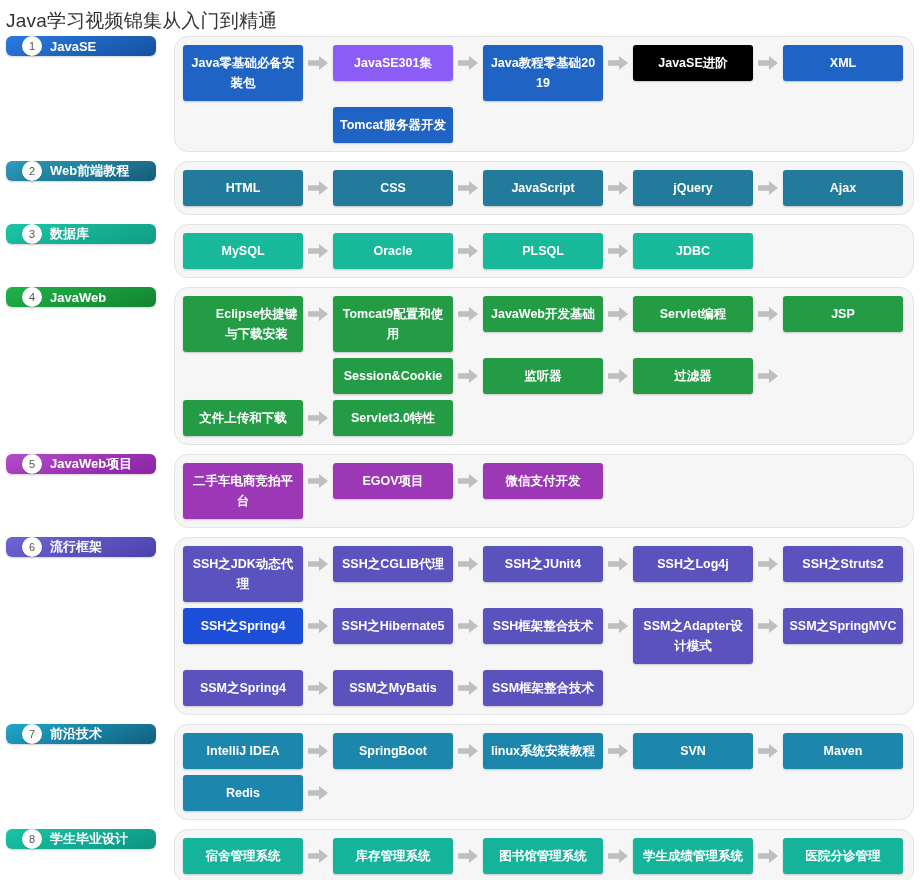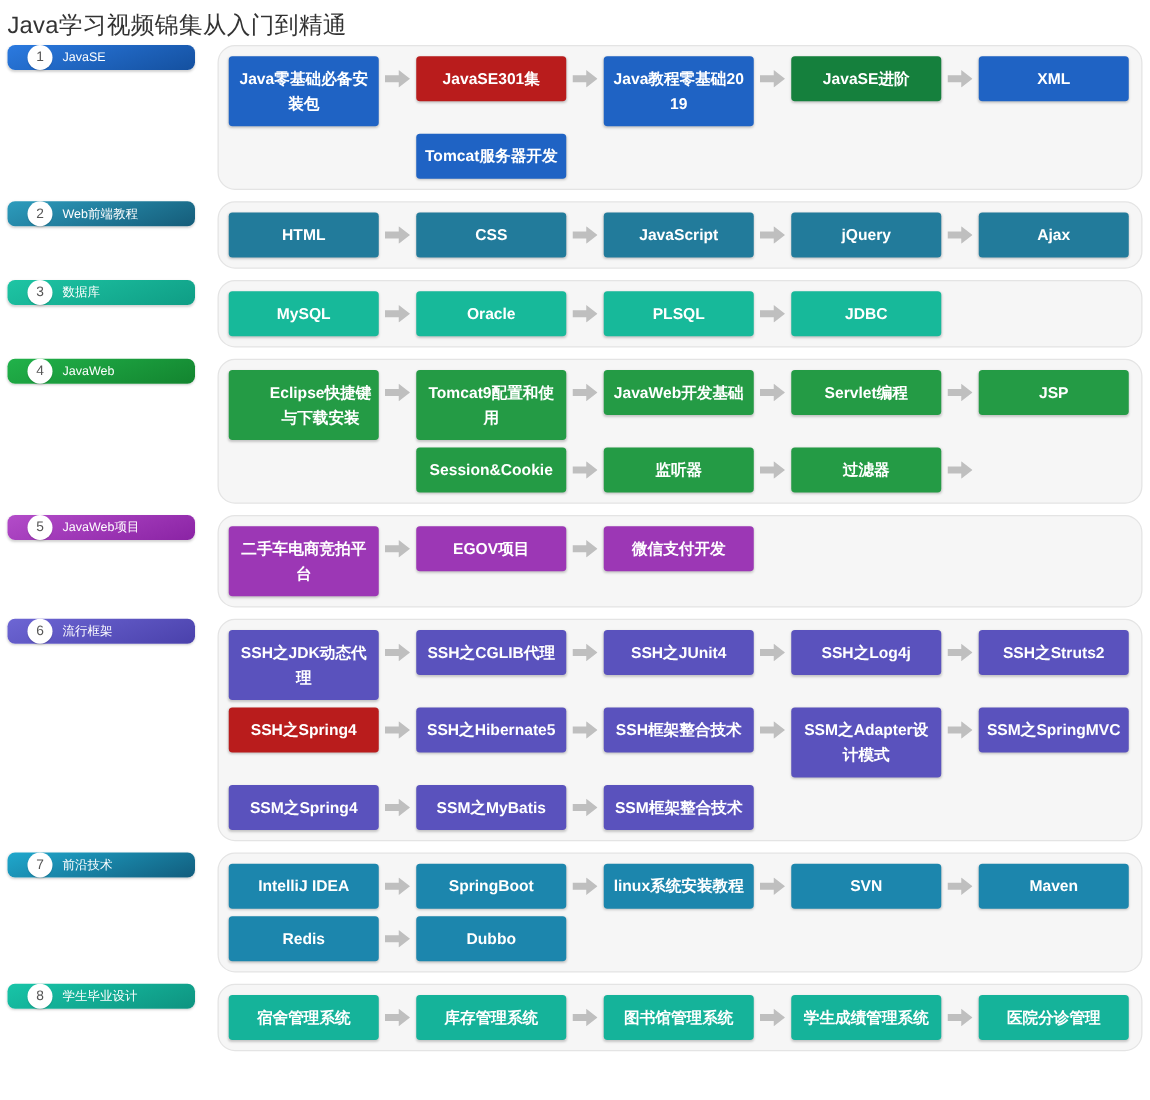--- a/index.html
+++ b/index.html
@@ -63,22 +63,22 @@
     color: #555;
     font-size: 11px;
     font-weight: normal;
     display: flex;
     align-items: center;
     justify-content: center;
     margin-right: 8px;
     box-shadow: 0 1px 1px rgba(0,0,0,0.15);
   }
   .cat .cat-label {
-    font-size: 10px;
-    font-weight: normal;
+    font-size: 13px;
+    font-weight: bold;
     white-space: nowrap;
   }
   
   .panel {
     flex: 1;
     margin-left: 18px;
     background: #f6f6f6;
     border: 1px solid #e4e4e4;
     border-radius: 14px;
     padding: 8px 6px 8px 8px;
@@ -134,33 +134,33 @@
           <span class="cat-label">JavaSE</span>
         </div>
         <div class="panel" style="background: rgb(246, 246, 246); border-color: rgb(228, 228, 228);">
           <div class="line">
             <div class="node" style="background: rgb(31, 99, 196);">Java零基础必备安装包</div>
             <div class="arrow">
               <svg width="20" height="14" viewBox="0 0 20 14" aria-hidden="true">
                 <path d="M0 4.2 H11 V0 L20 7 L11 14 V9.8 H0 Z" fill="#bfbfbf"></path>
               </svg>
             </div>
-            <div class="node" style="background: #b91c1c;">JavaSE301集</div>
+            <div class="node" style="background: #8b5cf6;">JavaSE301集</div>
             <div class="arrow">
               <svg width="20" height="14" viewBox="0 0 20 14" aria-hidden="true">
                 <path d="M0 4.2 H11 V0 L20 7 L11 14 V9.8 H0 Z" fill="#bfbfbf"></path>
               </svg>
             </div>
             <div class="node" style="background: rgb(31, 99, 196);">Java教程零基础2019</div>
             <div class="arrow">
               <svg width="20" height="14" viewBox="0 0 20 14" aria-hidden="true">
                 <path d="M0 4.2 H11 V0 L20 7 L11 14 V9.8 H0 Z" fill="#bfbfbf"></path>
               </svg>
             </div>
-            <div class="node" style="background: #15803d;">JavaSE进阶</div>
+            <div class="node" style="background: #000000;">JavaSE进阶</div>
             <div class="arrow">
               <svg width="20" height="14" viewBox="0 0 20 14" aria-hidden="true">
                 <path d="M0 4.2 H11 V0 L20 7 L11 14 V9.8 H0 Z" fill="#bfbfbf"></path>
               </svg>
             </div>
             <div class="node" style="background: rgb(31, 99, 196);">XML</div>
           </div>
           <div class="line">
             <div class="spacer-node"></div>
             <div class="spacer-arrow"></div>
@@ -280,20 +280,29 @@
                 <path d="M0 4.2 H11 V0 L20 7 L11 14 V9.8 H0 Z" fill="#bfbfbf"></path>
               </svg>
             </div>
             <div class="node" style="background: rgb(36, 155, 69);">过滤器</div>
             <div class="arrow">
               <svg width="20" height="14" viewBox="0 0 20 14" aria-hidden="true">
                 <path d="M0 4.2 H11 V0 L20 7 L11 14 V9.8 H0 Z" fill="#bfbfbf"></path>
               </svg>
             </div>
           </div>
+          <div class="line">
+            <div class="node" style="background: rgb(36, 155, 69);">文件上传和下载</div>
+            <div class="arrow">
+              <svg width="20" height="14" viewBox="0 0 20 14" aria-hidden="true">
+                <path d="M0 4.2 H11 V0 L20 7 L11 14 V9.8 H0 Z" fill="#bfbfbf"></path>
+              </svg>
+            </div>
+            <div class="node" style="background: rgb(36, 155, 69);">Servlet3.0特性</div>
+          </div>
         </div>
       </div>
       <div class="row">
         <div class="cat" style="background: linear-gradient(160deg, rgb(179, 76, 201) 0%, rgb(138, 35, 164) 100%);">
           <span class="num">5</span>
           <span class="cat-label">JavaWeb项目</span>
         </div>
         <div class="panel" style="background: rgb(246, 246, 246); border-color: rgb(228, 228, 228);">
           <div class="line">
             <div class="node" style="background: rgb(156, 55, 181);">二手车电商竞拍平台</div>
@@ -339,21 +348,21 @@
             </div>
             <div class="node" style="background: rgb(90, 82, 189);">SSH之Log4j</div>
             <div class="arrow">
               <svg width="20" height="14" viewBox="0 0 20 14" aria-hidden="true">
                 <path d="M0 4.2 H11 V0 L20 7 L11 14 V9.8 H0 Z" fill="#bfbfbf"></path>
               </svg>
             </div>
             <div class="node" style="background: rgb(90, 82, 189);">SSH之Struts2</div>
           </div>
           <div class="line">
-            <div class="node" style="background: #b91c1c;">SSH之Spring4</div>
+            <div class="node" style="background: #1d4ed8;">SSH之Spring4</div>
             <div class="arrow">
               <svg width="20" height="14" viewBox="0 0 20 14" aria-hidden="true">
                 <path d="M0 4.2 H11 V0 L20 7 L11 14 V9.8 H0 Z" fill="#bfbfbf"></path>
               </svg>
             </div>
             <div class="node" style="background: rgb(90, 82, 189);">SSH之Hibernate5</div>
             <div class="arrow">
               <svg width="20" height="14" viewBox="0 0 20 14" aria-hidden="true">
                 <path d="M0 4.2 H11 V0 L20 7 L11 14 V9.8 H0 Z" fill="#bfbfbf"></path>
               </svg>
@@ -422,21 +431,20 @@
             </div>
             <div class="node" style="background: rgb(28, 134, 173);">Maven</div>
           </div>
           <div class="line">
             <div class="node" style="background: rgb(28, 134, 173);">Redis</div>
             <div class="arrow">
               <svg width="20" height="14" viewBox="0 0 20 14" aria-hidden="true">
                 <path d="M0 4.2 H11 V0 L20 7 L11 14 V9.8 H0 Z" fill="#bfbfbf"></path>
               </svg>
             </div>
-            <div class="node" style="background: rgb(28, 134, 173);">Dubbo</div>
           </div>
         </div>
       </div>
       <div class="row">
         <div class="cat" style="background: linear-gradient(160deg, rgb(24, 197, 168) 0%, rgb(14, 147, 128) 100%);">
           <span class="num">8</span>
           <span class="cat-label">学生毕业设计</span>
         </div>
         <div class="panel" style="background: rgb(246, 246, 246); border-color: rgb(228, 228, 228);">
           <div class="line">

